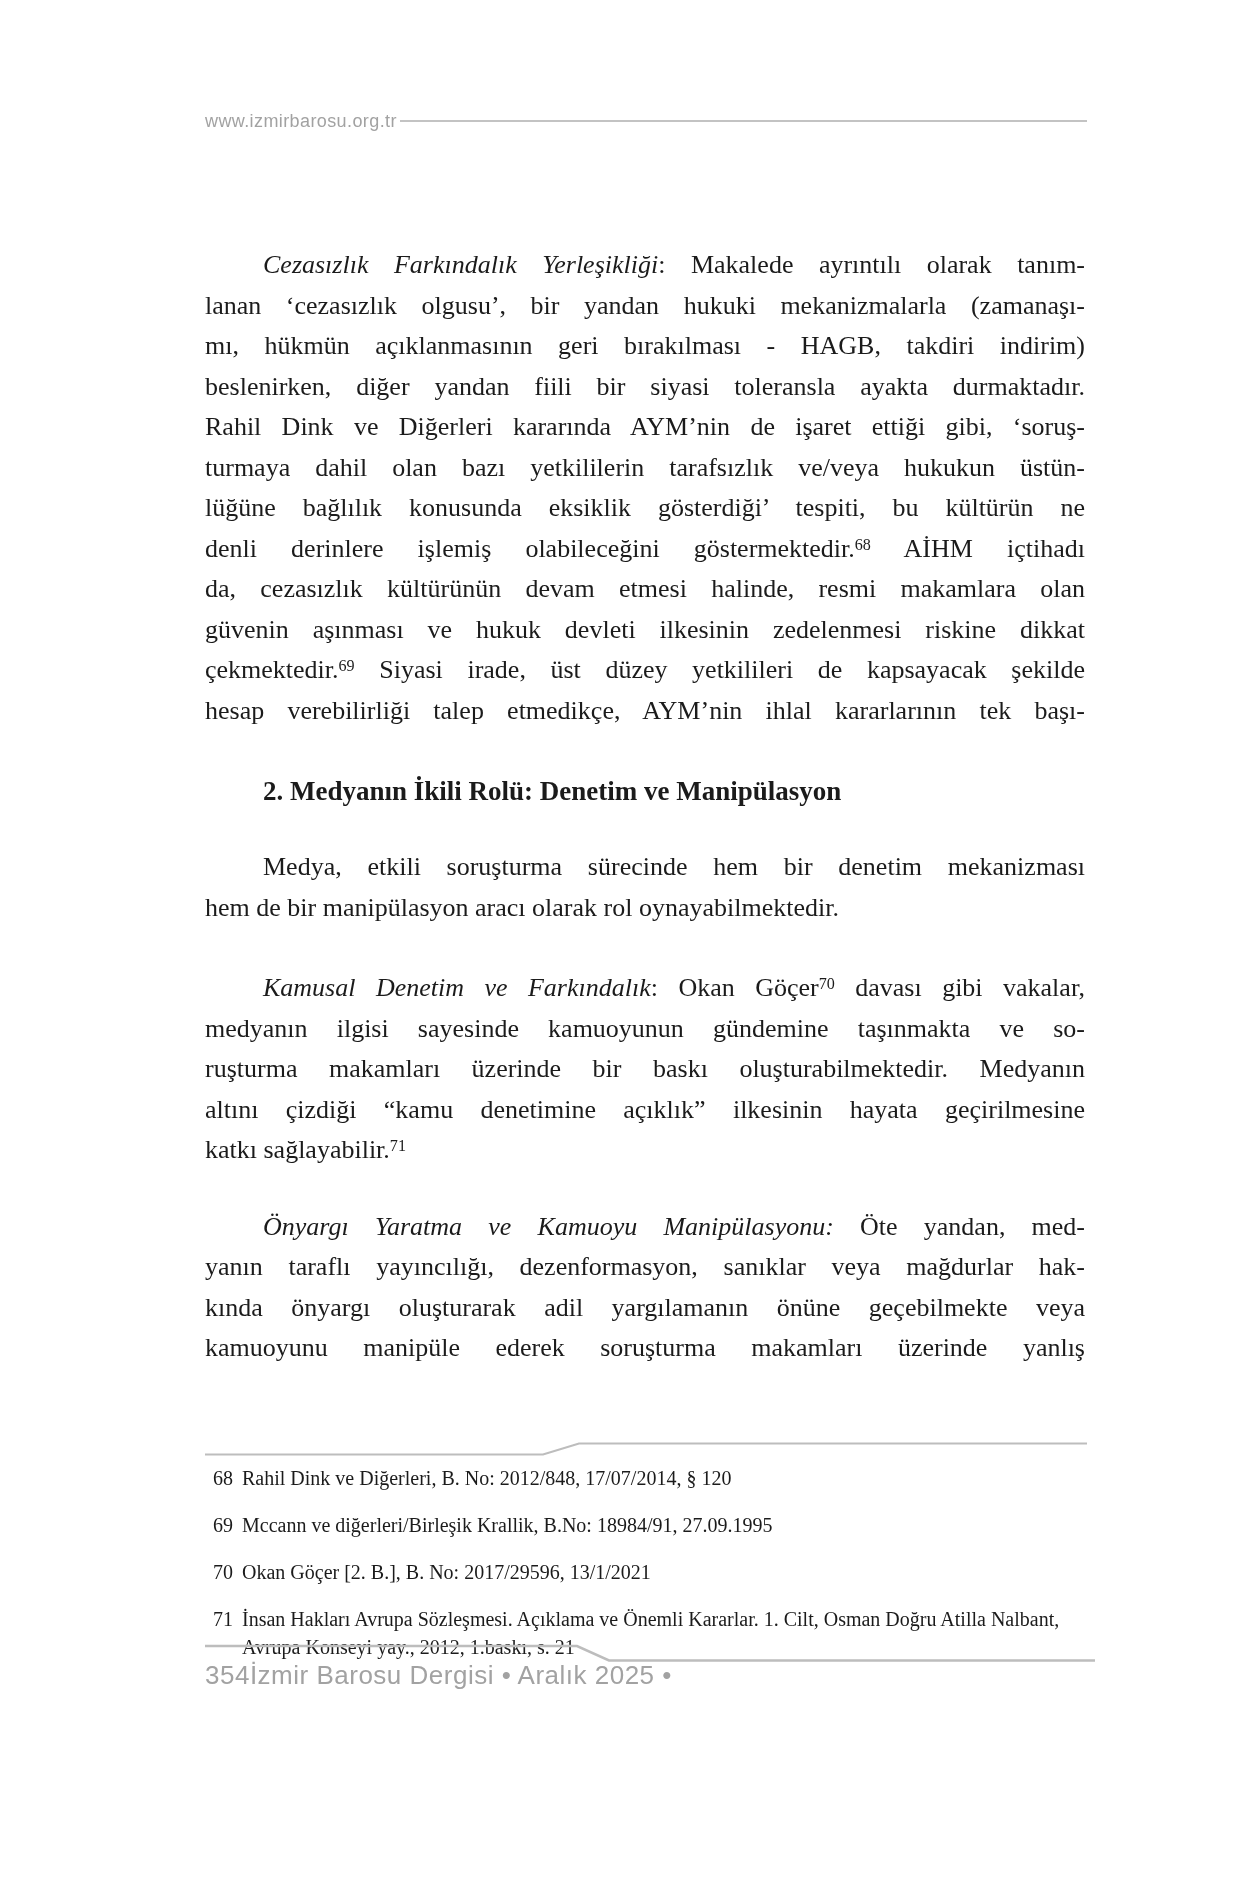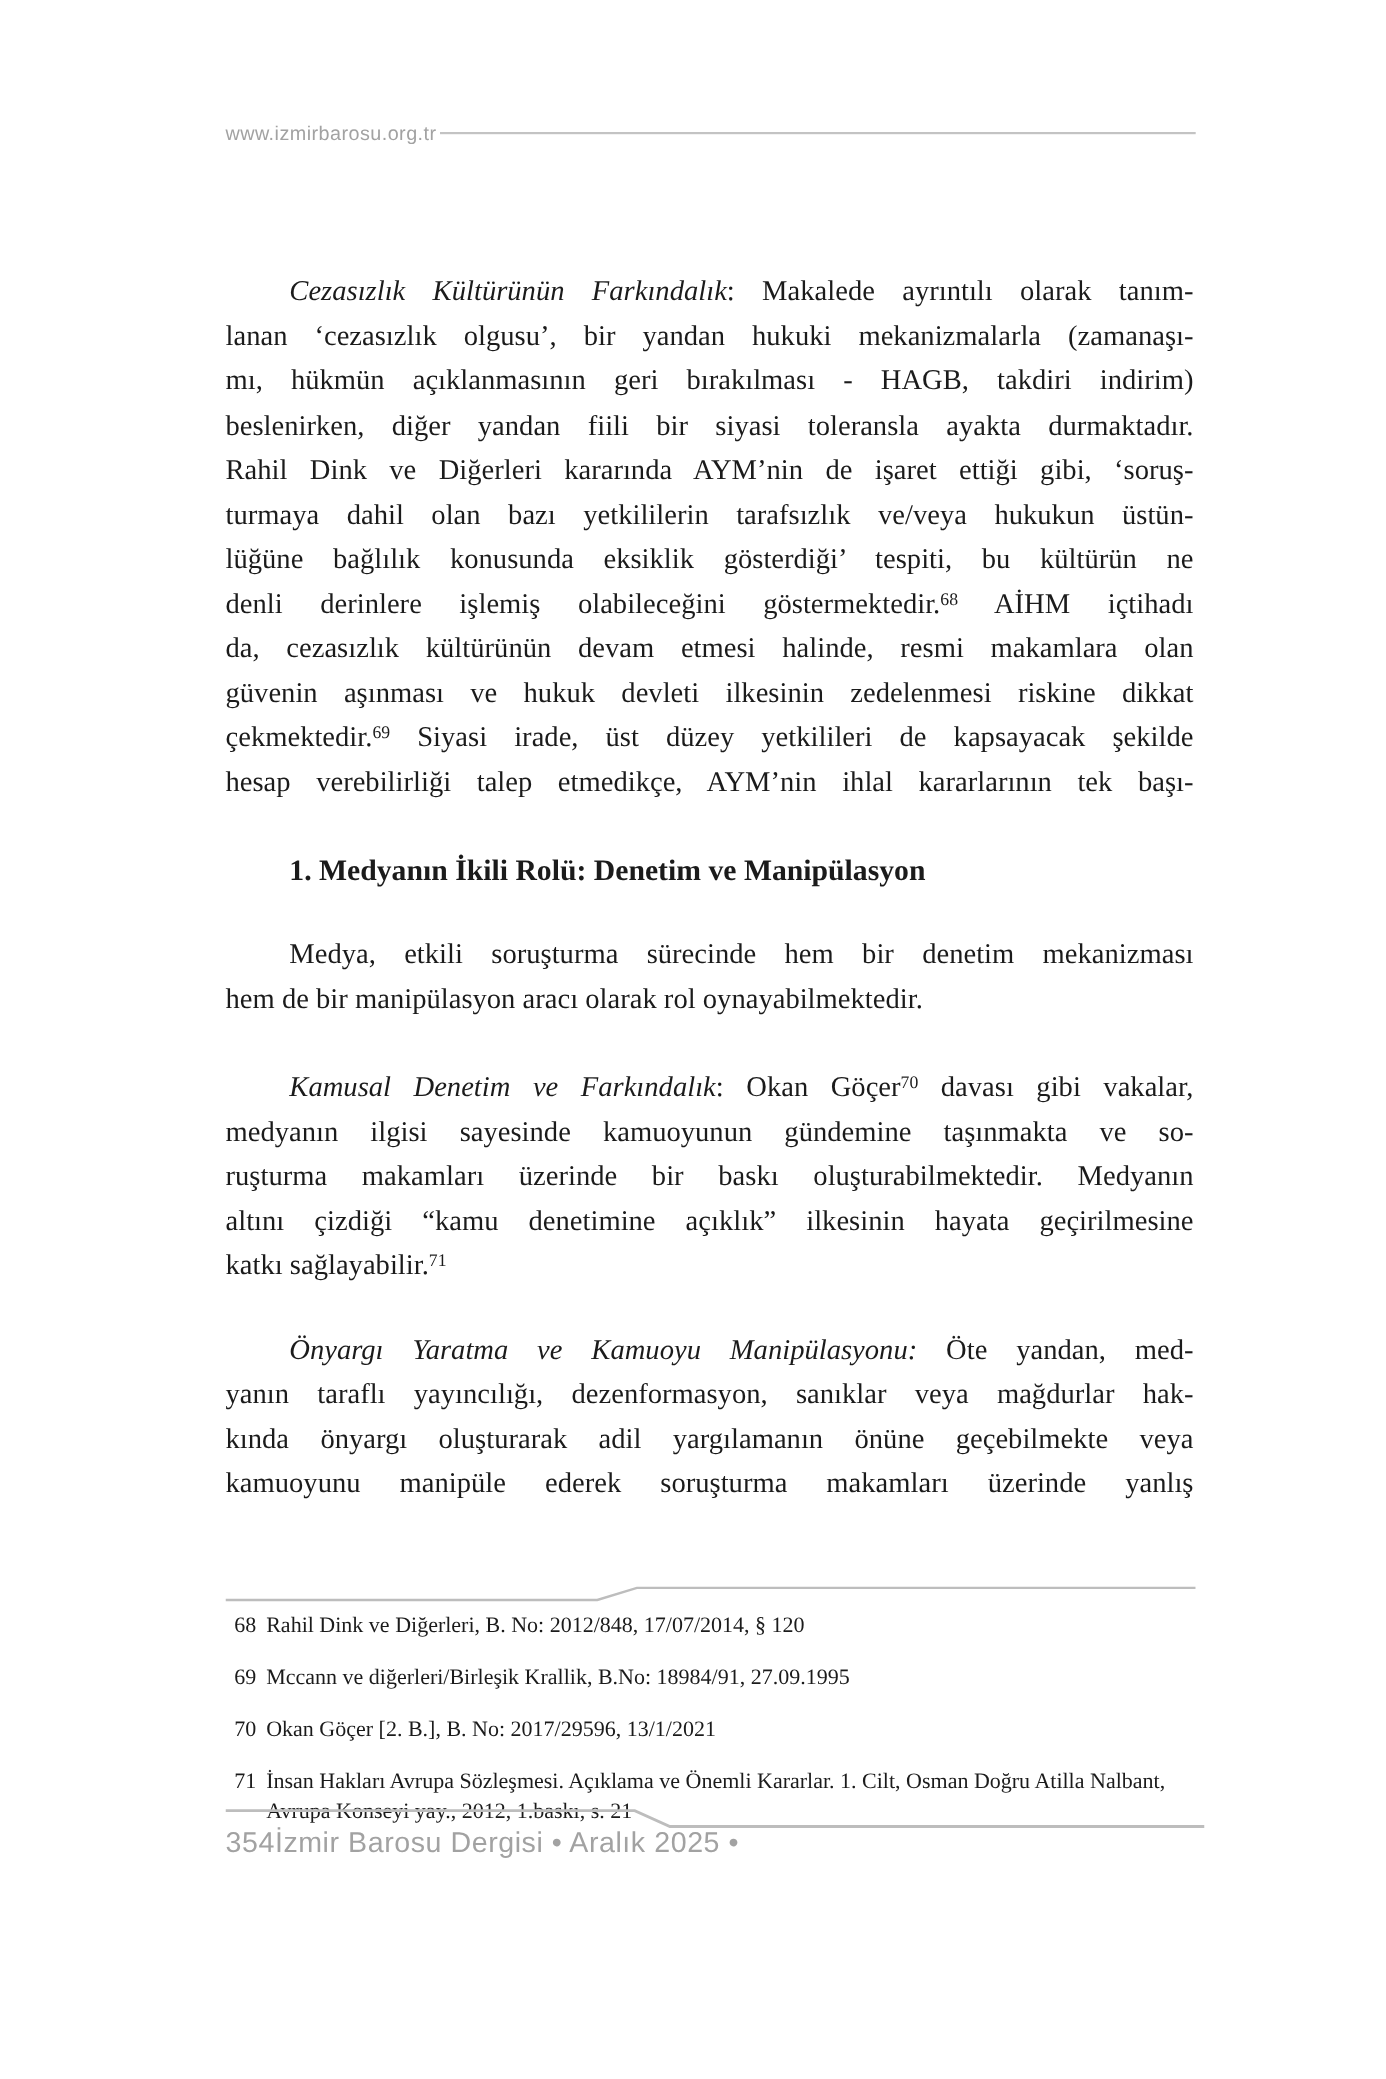--- a/index.html
+++ b/index.html
@@ -68,34 +68,34 @@
 
 <div class="page">
 
   <header class="pg-header">
     <span class="url">www.izmirbarosu.org.tr</span>
     <span class="hline"></span>
   </header>
 
   <main class="content">
       <div class="para p1">
-        <div class="line first"><i>Cezasızlık Kültürünün Farkındalık</i>: Makalede ayrıntılı olarak tanım-</div>
+        <div class="line first"><i>Cezasızlık Farkındalık Yerleşikliği</i>: Makalede ayrıntılı olarak tanım-</div>
         <div class="line">lanan ‘cezasızlık olgusu’, bir yandan hukuki mekanizmalarla (zamanaşı-</div>
         <div class="line">mı, hükmün açıklanmasının geri bırakılması - HAGB, takdiri indirim)</div>
         <div class="line">beslenirken, diğer yandan fiili bir siyasi toleransla ayakta durmaktadır.</div>
         <div class="line">Rahil Dink ve Diğerleri kararında AYM’nin de işaret ettiği gibi, ‘soruş-</div>
         <div class="line">turmaya dahil olan bazı yetkililerin tarafsızlık ve/veya hukukun üstün-</div>
         <div class="line">lüğüne bağlılık konusunda eksiklik gösterdiği’ tespiti, bu kültürün ne</div>
         <div class="line">denli derinlere işlemiş olabileceğini göstermektedir.<sup>68</sup> AİHM içtihadı</div>
         <div class="line">da, cezasızlık kültürünün devam etmesi halinde, resmi makamlara olan</div>
         <div class="line">güvenin aşınması ve hukuk devleti ilkesinin zedelenmesi riskine dikkat</div>
         <div class="line">çekmektedir.<sup>69</sup> Siyasi irade, üst düzey yetkilileri de kapsayacak şekilde</div>
         <div class="line">hesap verebilirliği talep etmedikçe, AYM’nin ihlal kararlarının tek başı-</div>
       </div>
-      <div class="heading">1. Medyanın İkili Rolü: Denetim ve Manipülasyon</div>
+      <div class="heading">2. Medyanın İkili Rolü: Denetim ve Manipülasyon</div>
       <div class="para p2">
         <div class="line first">Medya, etkili soruşturma sürecinde hem bir denetim mekanizması</div>
         <div class="line last">hem de bir manipülasyon aracı olarak rol oynayabilmektedir.</div>
       </div>
       <div class="para p3">
         <div class="line first"><i>Kamusal Denetim ve Farkındalık</i>: Okan Göçer<sup>70</sup> davası gibi vakalar,</div>
         <div class="line">medyanın ilgisi sayesinde kamuoyunun gündemine taşınmakta ve so-</div>
         <div class="line">ruşturma makamları üzerinde bir baskı oluşturabilmektedir. Medyanın</div>
         <div class="line">altını çizdiği “kamu denetimine açıklık” ilkesinin hayata geçirilmesine</div>
         <div class="line last">katkı sağlayabilir.<sup>71</sup></div>

